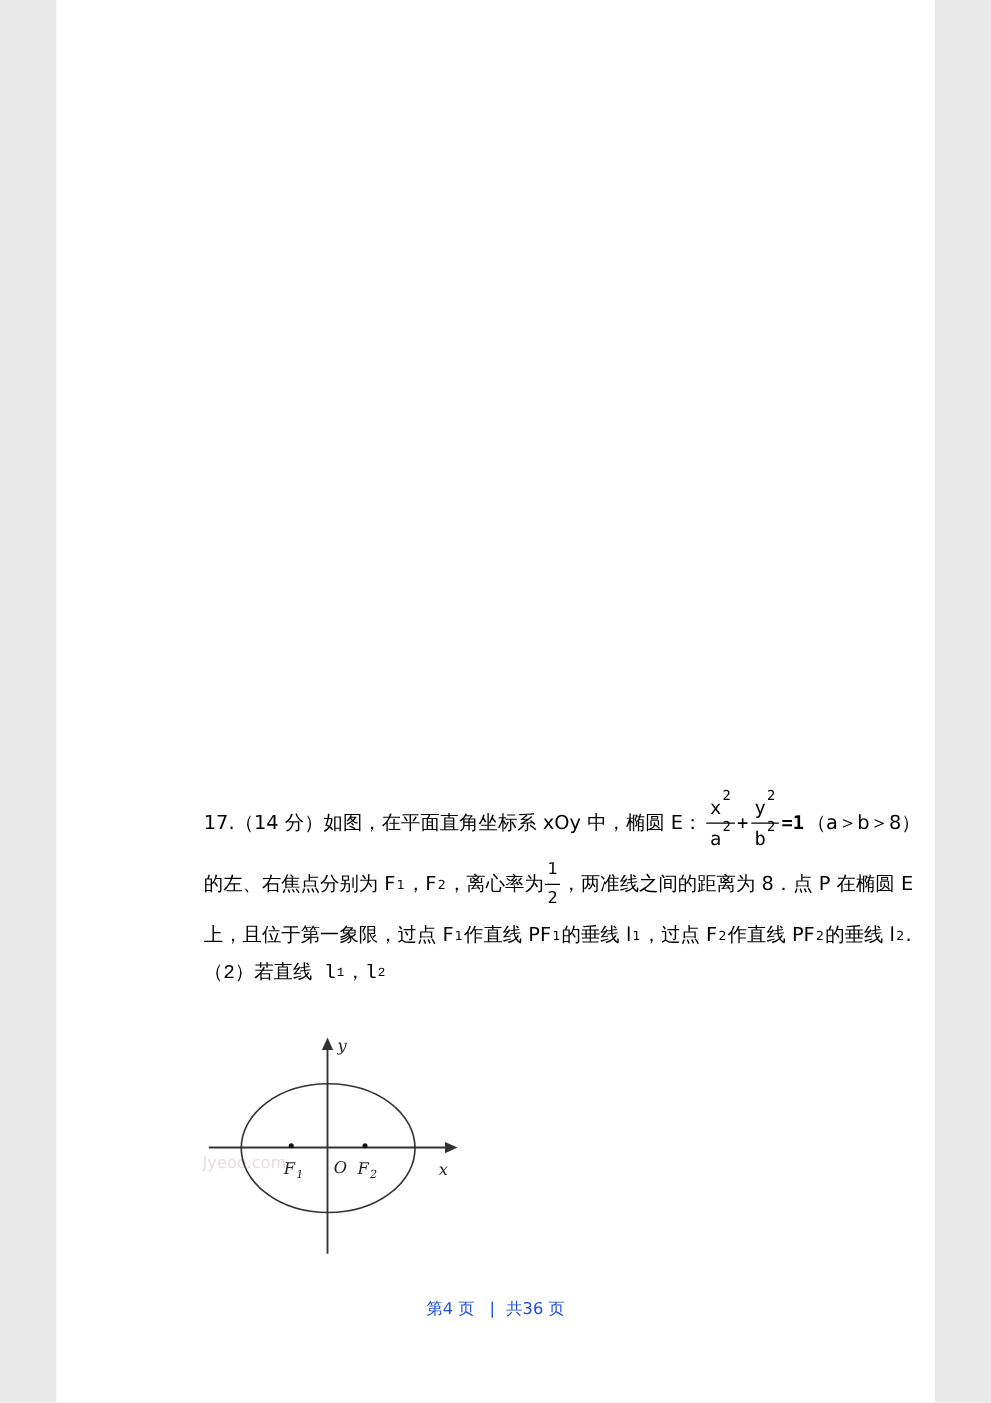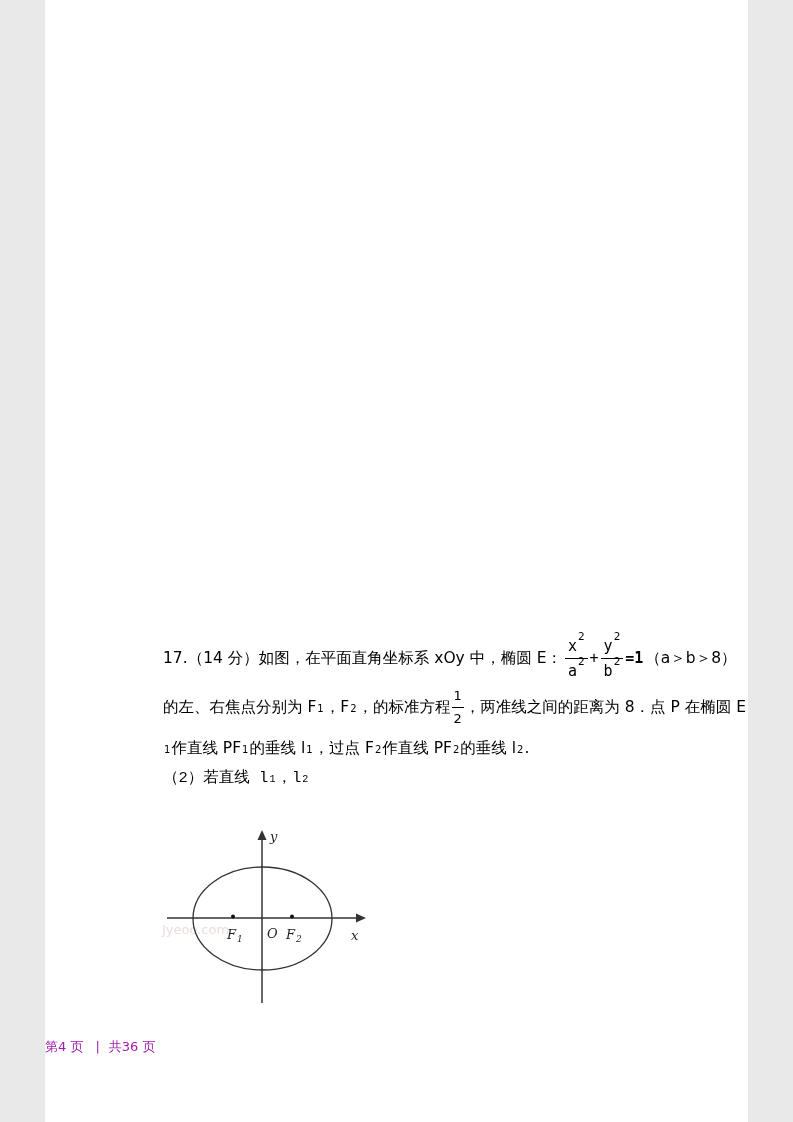--- a/index.html
+++ b/index.html
@@ -70,23 +70,23 @@
   #figure { position: absolute; left: 113px; top: 823px; }
   .fig-label { font: italic 13px "DejaVu Serif", serif; fill: #1f1f1f; }
   .fig-sub  { font: italic 9px  "DejaVu Serif", serif; fill: #1f1f1f; }
   .fig-watermark { font: 13px "DejaVu Sans", sans-serif; }
   
   #footer {
     position: absolute;
     top: 1038px;
     left: 0;
     width: 100%;
-    text-align: left;
+    text-align: center;
     font-size: 13px;
-    color: #a21caf;
+    color: #1d4ed8;
   }
   #footer .sep { margin: 0 9px 0 12px; }
 </style>
 </head>
 <body>
 
 <div class="page">
 
   <div class="textline" id="line1">
     <span>17.（14 分）如图，在平面直角坐标系 xOy 中，椭圆 E：</span>
@@ -103,29 +103,30 @@
       <span class="feq">=1</span>
     </span>
     <span>（a＞b＞8）</span>
   </div>
 
   <div class="textline" id="line2">
     <span>的左、右焦点分别为 F</span>
       <sub class="small-sub">1</sub>
       <span>，F</span>
       <sub class="small-sub">2</sub>
-      <span>，的标准方程</span>
+      <span>，离心率为</span>
     <span class="frac smallfrac">
       <span class="num">1</span>
       <span class="den">2</span>
     </span>
     <span>，两准线之间的距离为 8．点 P 在椭圆 E</span>
   </div>
 
   <div class="textline" id="line3">
+    <span>上，且位于第一象限，过点 F</span>
       <sub class="small-sub">1</sub>
       <span> 作直线 PF</span>
       <sub class="small-sub">1</sub>
       <span> 的垂线 l</span>
       <sub class="small-sub">1</sub>
       <span>，过点 F</span>
       <sub class="small-sub">2</sub>
       <span> 作直线 PF</span>
       <sub class="small-sub">2</sub>
       <span> 的垂线 l</span>

